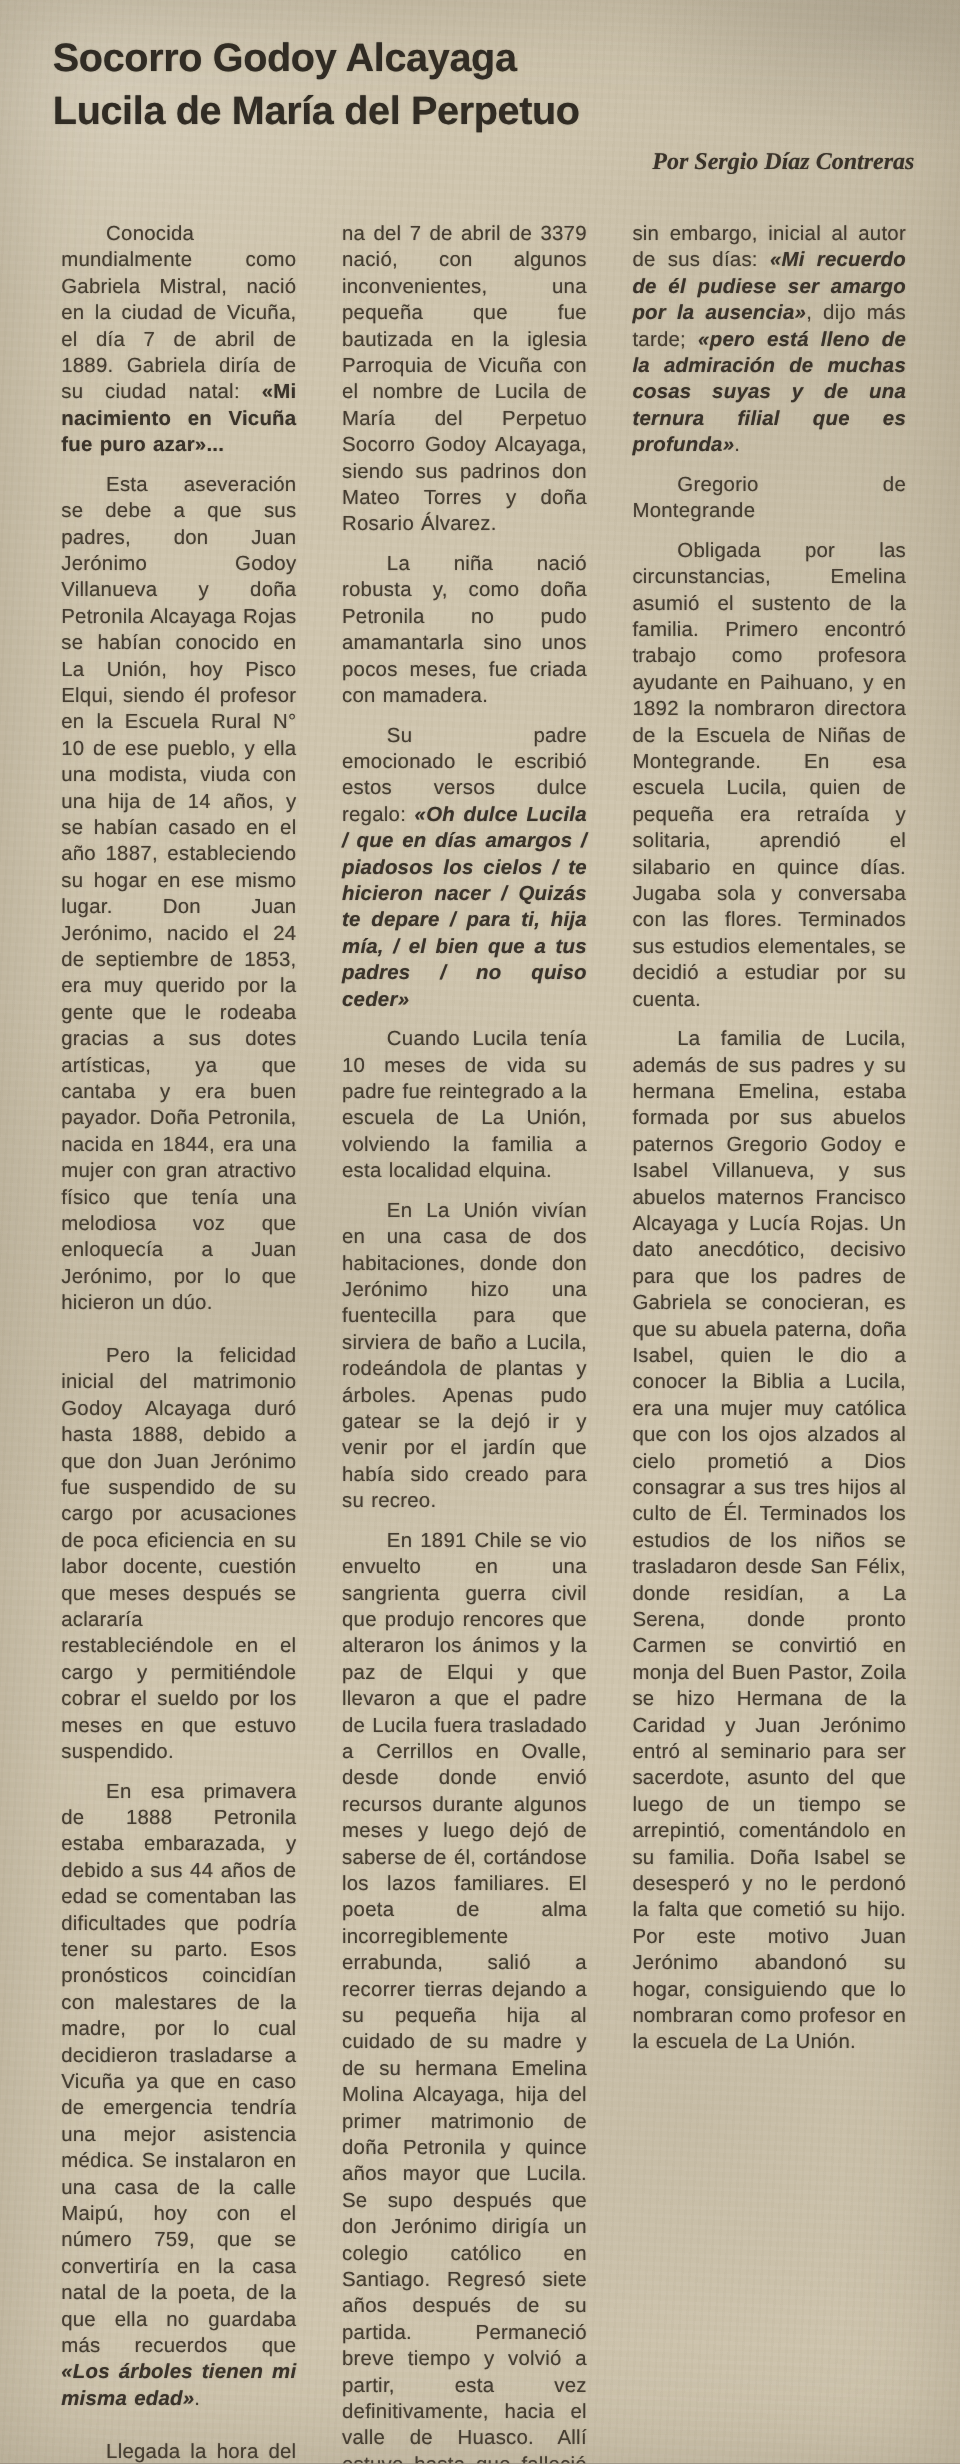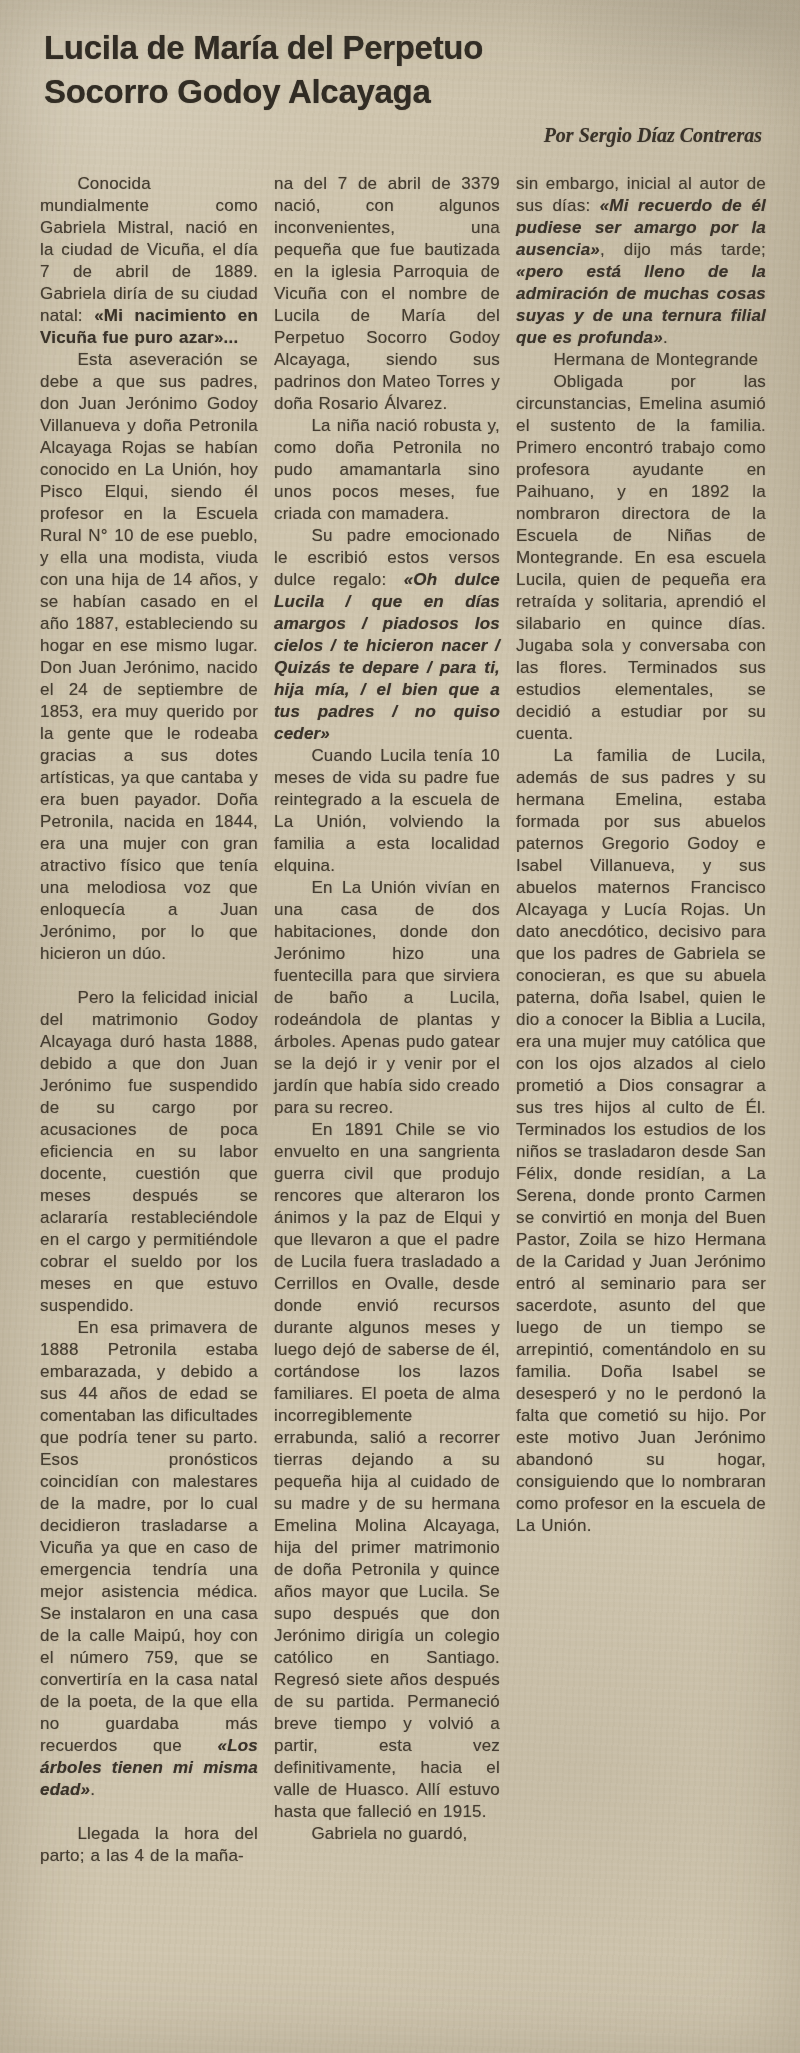--- a/index.html
+++ b/index.html
@@ -50,33 +50,33 @@
     line-height:22px;
     text-align:justify;
     color:var(--ink,#453d31);
     text-shadow:0 0 1px rgba(69,61,49,0.55);
     letter-spacing:0.2px;
     word-spacing:1px;
   }
   .col-1{width:218px;flex:0 0 auto;}
   .col-2{width:226px;flex:0 0 auto;}
   .col-3{width:250px;flex:0 0 auto;}
-  .para{margin:0;}
+  .para{margin:11px;}
   .para.indent{text-indent:2.2em;}
   .para.gap{margin-top:22px;}
   .seg-quote{font-weight:bold;font-style:italic;color:#3a332a;}
   .seg-bold{font-weight:bold;color:#3a332a;}
 </style>
 </head>
 <body>
 
 <div class="paper" style="--ink: #453d31; --headline-ink: #312c24; background-color: rgb(207, 197, 174);">
   <h1 class="headline">
+    <span style="display:block">Socorro Godoy Alcayaga</span>
     <span style="display:block">Lucila de María del Perpetuo</span>
-    <span style="display:block">Socorro Godoy Alcayaga</span>
   </h1>
   <div class="byline">Por Sergio Díaz Contreras</div>
   <div class="columns">
     <div class="col col-1">
         <p class="para indent"><span class="seg-normal">Conocida mundialmente como Gabriela Mistral, nació en la ciudad de Vicuña, el día 7 de abril de 1889. Gabriela diría de su ciudad natal: </span><span class="seg-bold">«Mi nacimiento en Vicuña fue puro azar»...</span></p>
         <p class="para indent"><span class="seg-normal">Esta aseveración se debe a que sus padres, don Juan Jerónimo Godoy Villanueva y doña Petronila Alcayaga Rojas se habían conocido en La Unión, hoy Pisco Elqui, siendo él profesor en la Escuela Rural N° 10 de ese pueblo, y ella una modista, viuda con una hija de 14 años, y se habían casado en el año 1887, estableciendo su hogar en ese mismo lugar. Don Juan Jerónimo, nacido el 24 de septiembre de 1853, era muy querido por la gente que le rodeaba gracias a sus dotes artísticas, ya que cantaba y era buen payador. Doña Petronila, nacida en 1844, era una mujer con gran atractivo físico que tenía una melodiosa voz que enloquecía a Juan Jerónimo, por lo que hicieron un dúo.</span></p>
         <p class="para indent gap"><span class="seg-normal">Pero la felicidad inicial del matrimonio Godoy Alcayaga duró hasta 1888, debido a que don Juan Jerónimo fue suspendido de su cargo por acusaciones de poca eficiencia en su labor docente, cuestión que meses después se aclararía restableciéndole en el cargo y permitiéndole cobrar el sueldo por los meses en que estuvo suspendido.</span></p>
         <p class="para indent"><span class="seg-normal">En esa primavera de 1888 Petronila estaba embarazada, y debido a sus 44 años de edad se comentaban las dificultades que podría tener su parto. Esos pronósticos coincidían con malestares de la madre, por lo cual decidieron trasladarse a Vicuña ya que en caso de emergencia tendría una mejor asistencia médica. Se instalaron en una casa de la calle Maipú, hoy con el número 759, que se convertiría en la casa natal de la poeta, de la que ella no guardaba más recuerdos que </span><span class="seg-quote">«Los árboles tienen mi misma edad»</span><span class="seg-normal">.</span></p>
         <p class="para indent gap"><span class="seg-normal">Llegada la hora del parto; a las 4 de la maña-</span></p>
       </div>
@@ -84,18 +84,18 @@
         <p class="para"><span class="seg-normal">na del 7 de abril de 3379 nació, con algunos inconvenientes, una pequeña que fue bautizada en la iglesia Parroquia de Vicuña con el nombre de Lucila de María del Perpetuo Socorro Godoy Alcayaga, siendo sus padrinos don Mateo Torres y doña Rosario Álvarez.</span></p>
         <p class="para indent"><span class="seg-normal">La niña nació robusta y, como doña Petronila no pudo amamantarla sino unos pocos meses, fue criada con mamadera.</span></p>
         <p class="para indent"><span class="seg-normal">Su padre emocionado le escribió estos versos dulce regalo: </span><span class="seg-quote">«Oh dulce Lucila / que en días amargos / piadosos los cielos / te hicieron nacer / Quizás te depare / para ti, hija mía, / el bien que a tus padres / no quiso ceder»</span></p>
         <p class="para indent"><span class="seg-normal">Cuando Lucila tenía 10 meses de vida su padre fue reintegrado a la escuela de La Unión, volviendo la familia a esta localidad elquina.</span></p>
         <p class="para indent"><span class="seg-normal">En La Unión vivían en una casa de dos habitaciones, donde don Jerónimo hizo una fuentecilla para que sirviera de baño a Lucila, rodeándola de plantas y árboles. Apenas pudo gatear se la dejó ir y venir por el jardín que había sido creado para su recreo.</span></p>
         <p class="para indent"><span class="seg-normal">En 1891 Chile se vio envuelto en una sangrienta guerra civil que produjo rencores que alteraron los ánimos y la paz de Elqui y que llevaron a que el padre de Lucila fuera trasladado a Cerrillos en Ovalle, desde donde envió recursos durante algunos meses y luego dejó de saberse de él, cortándose los lazos familiares. El poeta de alma incorregiblemente errabunda, salió a recorrer tierras dejando a su pequeña hija al cuidado de su madre y de su hermana Emelina Molina Alcayaga, hija del primer matrimonio de doña Petronila y quince años mayor que Lucila. Se supo después que don Jerónimo dirigía un colegio católico en Santiago. Regresó siete años después de su partida. Permaneció breve tiempo y volvió a partir, esta vez definitivamente, hacia el valle de Huasco. Allí estuvo hasta que falleció en 1915.</span></p>
         <p class="para indent"><span class="seg-normal">Gabriela no guardó,</span></p>
       </div>
     <div class="col col-3">
         <p class="para"><span class="seg-normal">sin embargo, inicial al autor de sus días: </span><span class="seg-quote">«Mi recuerdo de él pudiese ser amargo por la ausencia»</span><span class="seg-normal">, dijo más tarde; </span><span class="seg-quote">«pero está lleno de la admiración de muchas cosas suyas y de una ternura filial que es profunda»</span><span class="seg-normal">.</span></p>
-        <p class="para indent"><span class="seg-normal">Hermana de Montegrande</span></p>
+        <p class="para indent"><span class="seg-normal">Gregorio de Montegrande</span></p>
         <p class="para indent"><span class="seg-normal">Obligada por las circunstancias, Emelina asumió el sustento de la familia. Primero encontró trabajo como profesora ayudante en Paihuano, y en 1892 la nombraron directora de la Escuela de Niñas de Montegrande. En esa escuela Lucila, quien de pequeña era retraída y solitaria, aprendió el silabario en quince días. Jugaba sola y conversaba con las flores. Terminados sus estudios elementales, se decidió a estudiar por su cuenta.</span></p>
         <p class="para indent"><span class="seg-normal">La familia de Lucila, además de sus padres y su hermana Emelina, estaba formada por sus abuelos paternos Gregorio Godoy e Isabel Villanueva, y sus abuelos maternos Francisco Alcayaga y Lucía Rojas. Un dato anecdótico, decisivo para que los padres de Gabriela se conocieran, es que su abuela paterna, doña Isabel, quien le dio a conocer la Biblia a Lucila, era una mujer muy católica que con los ojos alzados al cielo prometió a Dios consagrar a sus tres hijos al culto de Él. Terminados los estudios de los niños se trasladaron desde San Félix, donde residían, a La Serena, donde pronto Carmen se convirtió en monja del Buen Pastor, Zoila se hizo Hermana de la Caridad y Juan Jerónimo entró al seminario para ser sacerdote, asunto del que luego de un tiempo se arrepintió, comentándolo en su familia. Doña Isabel se desesperó y no le perdonó la falta que cometió su hijo. Por este motivo Juan Jerónimo abandonó su hogar, consiguiendo que lo nombraran como profesor en la escuela de La Unión.</span></p>
       </div>
   </div>
 </div>
 
 </body></html>

